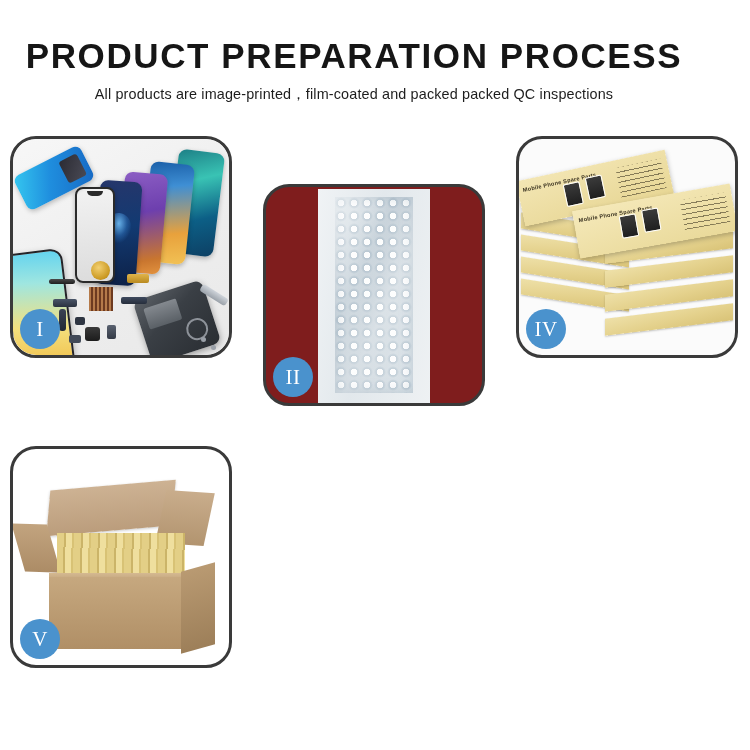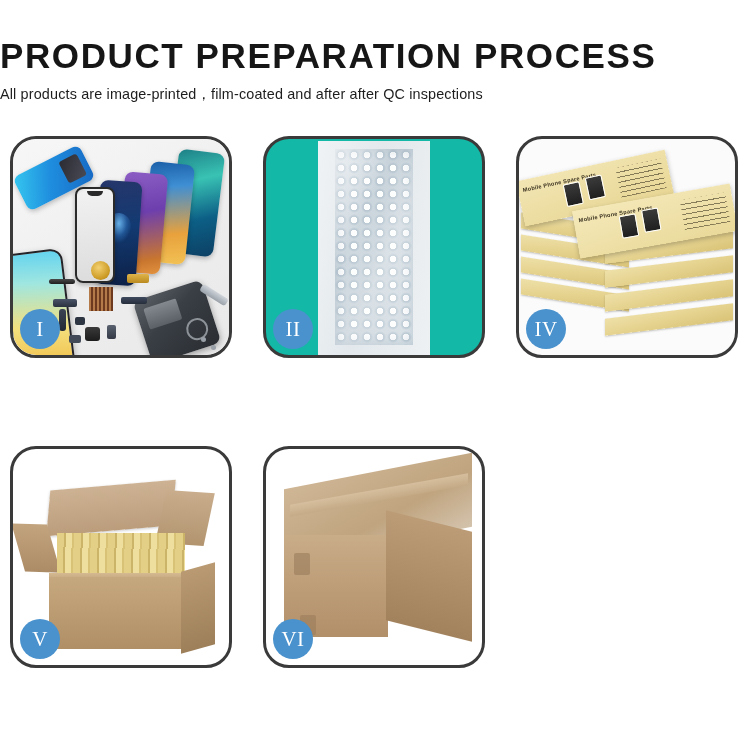--- a/index.html
+++ b/index.html
@@ -18,20 +18,21 @@
     height: 750px;
     background: #ffffff;
   }
 
   
   .header {
     position: absolute;
     top: 34px;
     left: 0;
     width: 708px;
+    text-align: center;
   }
 
   .title {
     font-size: 35px;
     font-weight: bold;
     letter-spacing: 1.6px;
     color: #161616;
     line-height: 44px;
     white-space: nowrap;
   }
@@ -195,21 +196,21 @@
   .prt-sm2 { top: 196px; left: 56px; width: 12px; height: 8px; border-radius: 2px;
     background: #424a58; }
   .prt-screw1 { top: 198px; left: 188px; width: 5px; height: 5px; border-radius: 50%;
     background: #9aa0a8; }
   .prt-screw2 { top: 206px; left: 198px; width: 5px; height: 5px; border-radius: 50%;
     background: #9aa0a8; }
   .prt-tool { top: 152px; left: 186px; width: 30px; height: 8px; border-radius: 3px;
     background: linear-gradient(#cfd4da,#9aa1a9); transform: rotate(32deg); }
 
   
-  .p2 { background: #14b8a6; }
+  .p2 { background: #7f1d1d; margin-top: 48px; }
   .bw-outer {
     position: absolute; top: 2px; left: 50%; transform: translateX(-50%);
     width: 112px; height: 216px;
     background: linear-gradient(100deg,#f0f3f5 0%,#e2e8ec 45%,#eef1f3 100%);
   }
   .bw-inner {
     position: absolute; top: 10px; left: 50%; transform: translateX(-50%);
     width: 78px; height: 196px;
     background: linear-gradient(105deg,#d6dee4 0%,#c3ced6 40%,#d9e1e6 100%);
     background-image:
@@ -397,21 +398,21 @@
     transform: skewY(-14deg);
   }
 </style>
 </head>
 <body>
 
 <div class="page">
 
   <div class="header">
     <div class="title">PRODUCT PREPARATION PROCESS</div>
-    <div class="subtitle">All products are image-printed，film-coated and after after QC inspections</div>
+    <div class="subtitle">All products are image-printed，film-coated and packed packed QC inspections</div>
   </div>
 
   <div class="grid">
 
     <div class="panel p1">
       <div class="panel-photo">
         <div class="bg-wash"></div>
         <div class="ph ph-a"></div>
         <div class="ph ph-b"></div>
         <div class="ph ph-c"></div>
@@ -483,27 +484,15 @@
         <div class="c5-rflap"></div>
         <div class="c5-lflap"></div>
         <div class="c5-inner"></div>
         <div class="c5-rim"></div>
         <div class="c5-front"></div>
         <div class="c5-side"></div>
       </div>
       <div class="badge">V</div>
     </div>
 
-    <div class="panel p6">
-      <div class="panel-photo">
-        <div class="c6-sheen"></div>
-        <div class="c6-top"></div>
-        <div class="c6-tape"></div>
-        <div class="c6-front"></div>
-        <div class="c6-side"></div>
-        <div class="c6-tab1"></div>
-        <div class="c6-tab2"></div>
-      </div>
-      <div class="badge">VI</div>
-    </div>
 
   </div>
 </div>
 
 </body></html>

